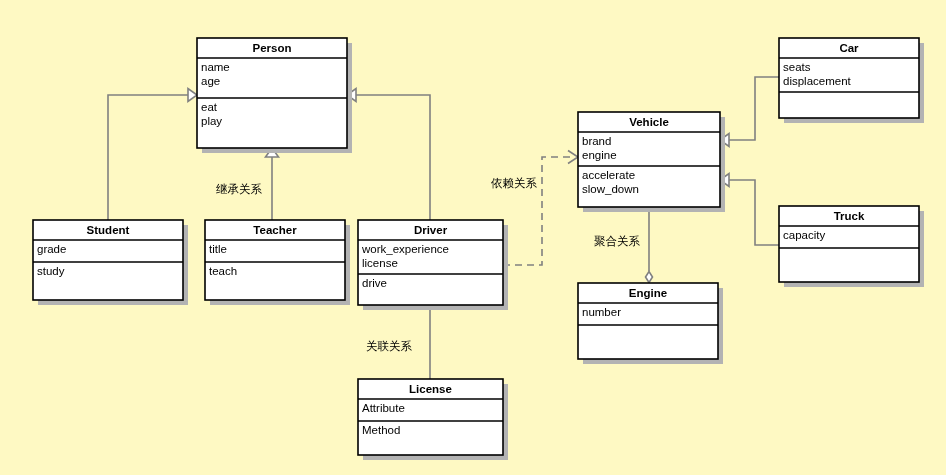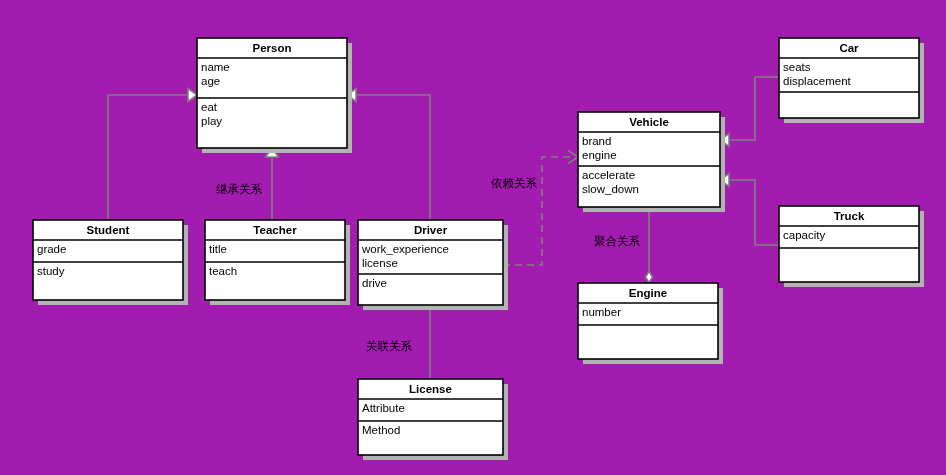--- a/index.html
+++ b/index.html
@@ -10,21 +10,21 @@
   body {
     width: 946px;
     height: 475px;
     overflow: hidden;
     font-family: "Liberation Sans", "DejaVu Sans", sans-serif;
   }
   #canvas {
     position: relative;
     width: 946px;
     height: 475px;
-    background: #a21caf;
+    background: #fef9c3;
   }
   svg#diagram {
     position: absolute;
     left: 0;
     top: 0;
     width: 946px;
     height: 475px;
     display: block;
   }
   .cls-shadow {

